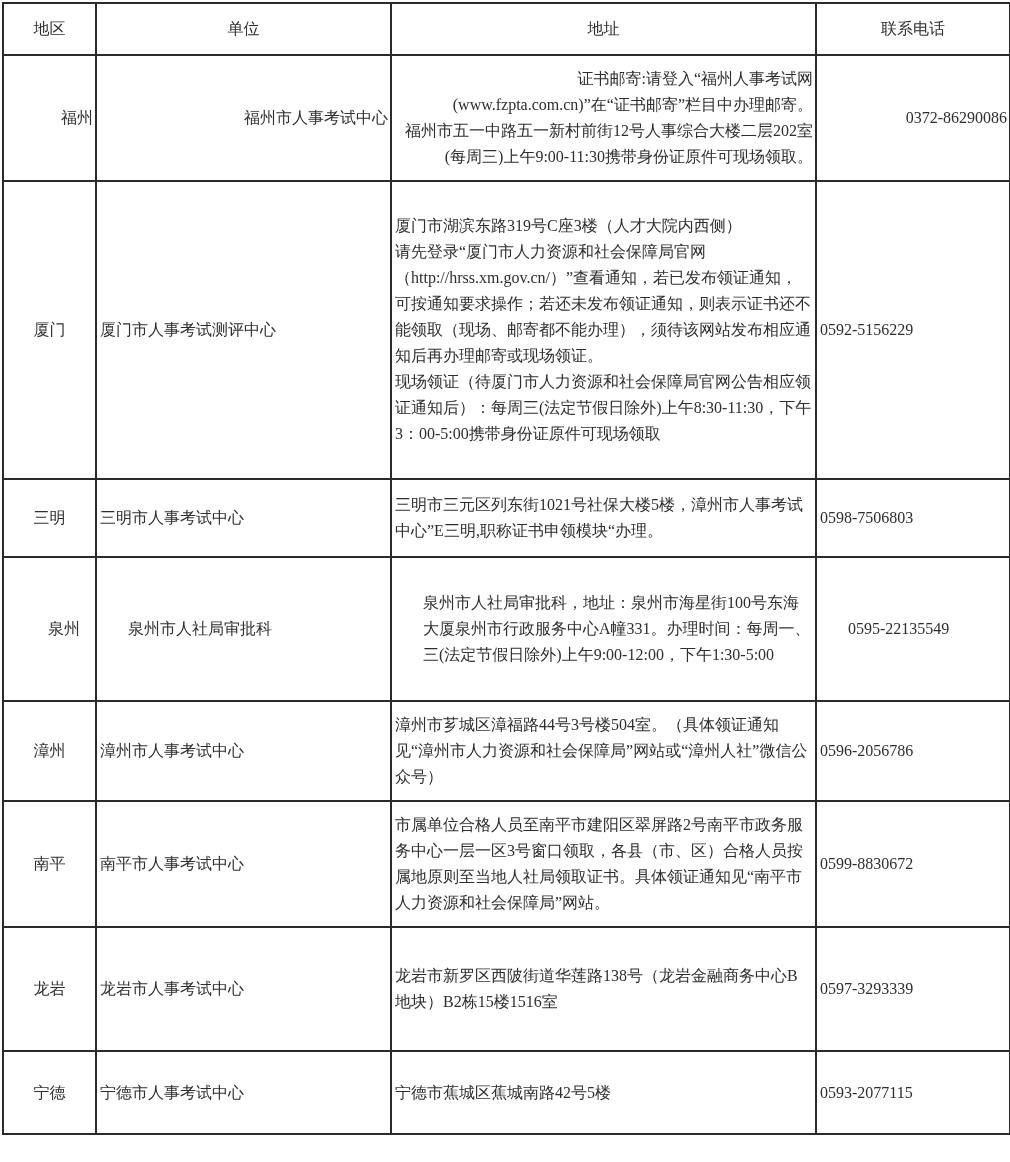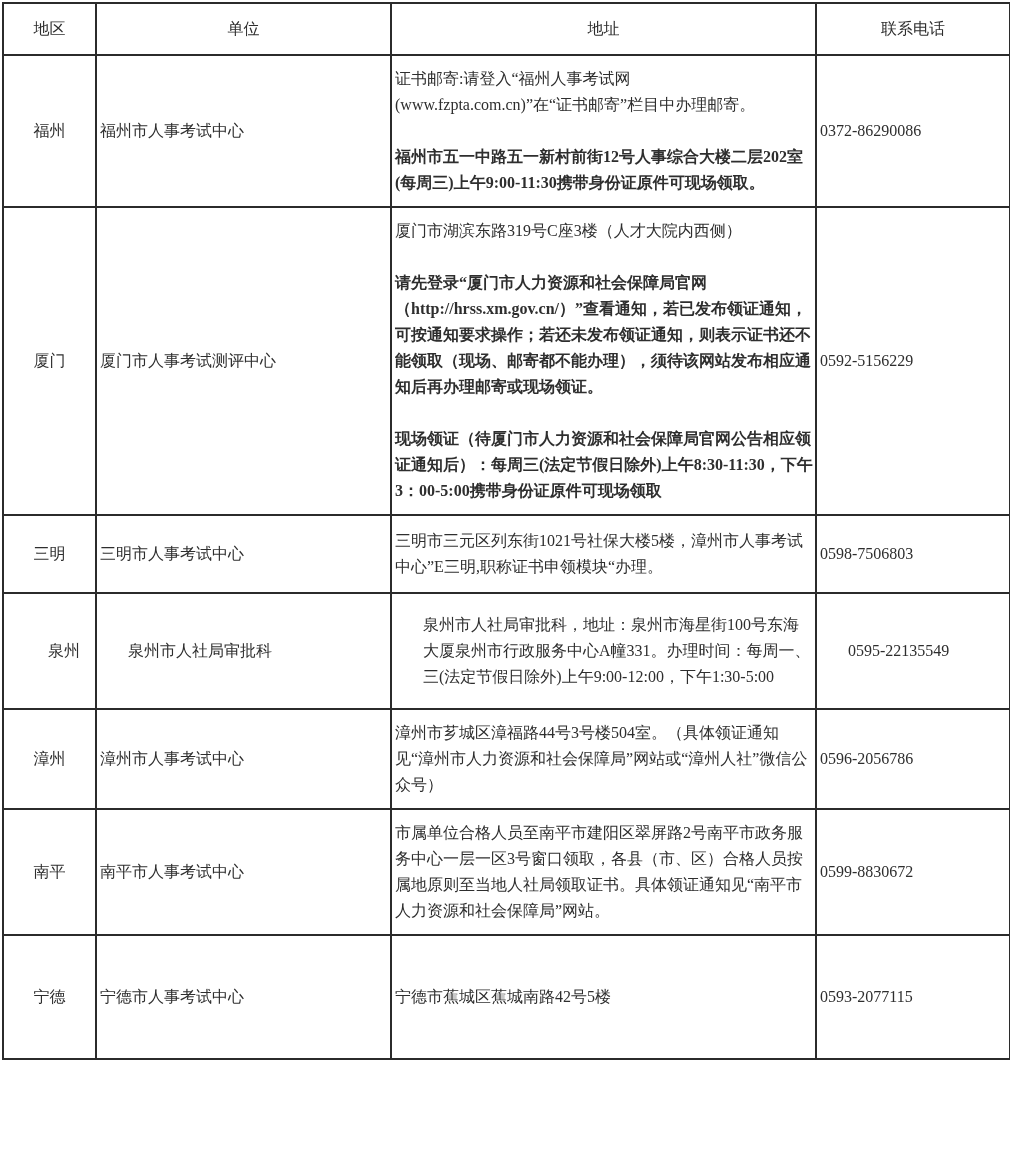--- a/index.html
+++ b/index.html
@@ -52,28 +52,26 @@
   td.address-cell {
     text-align: left;
     padding: 10px 2px 10px 3px;
   }
   .addr-p {
     margin: 0;
     white-space: pre-line;
     word-break: break-word;
   }
   .addr-p + .addr-p {
-    margin-top: 26px;
-    font-weight: bold;
   }
   
-  tbody tr:nth-child(1) td { height: 114px; }
+  tbody tr:nth-child(1) td { height: 114px; text-align: right; }
   tbody tr:nth-child(2) td { height: 298px; }
   tbody tr:nth-child(3) td { height: 78px;  }
-  tbody tr:nth-child(4) td { height: 116px; padding-left: 31px; }
+  tbody tr:nth-child(4) td { height: 144px; padding-left: 31px; }
   tbody tr:nth-child(5) td { height: 97px;  }
   tbody tr:nth-child(6) td { height: 70px;  }
   tbody tr:nth-child(7) td { height: 124px; }
   tbody tr:nth-child(8) td { height: 83px;  }
   tbody tr:nth-child(9) td { height: 69px; font-style: italic;  }
 </style>
 </head>
 <body>
 
 <div class="page">
@@ -140,20 +138,28 @@
         </tr>
         <tr>
           <td class="region-cell">南平</td>
           <td class="unit-cell">南平市人事考试中心</td>
           <td class="address-cell">
             <p class="addr-p">市属单位合格人员至南平市建阳区翠屏路2号南平市政务服务中心一层一区3号窗口领取，各县（市、区）合格人员按属地原则至当地人社局领取证书。具体领证通知见“南平市人力资源和社会保障局”网站。</p>
           </td>
           <td class="phone-cell">0599-8830672</td>
         </tr>
         <tr>
+          <td class="region-cell">龙岩</td>
+          <td class="unit-cell">龙岩市人事考试中心</td>
+          <td class="address-cell">
+            <p class="addr-p">龙岩市新罗区西陂街道华莲路138号（龙岩金融商务中心B地块）B2栋15楼1516室</p>
+          </td>
+          <td class="phone-cell">0597-3293339</td>
+        </tr>
+        <tr>
           <td class="region-cell">宁德</td>
           <td class="unit-cell">宁德市人事考试中心</td>
           <td class="address-cell">
             <p class="addr-p">宁德市蕉城区蕉城南路42号5楼</p>
           </td>
           <td class="phone-cell">0593-2077115</td>
         </tr>
       </tbody>
   </table>
 </div>

